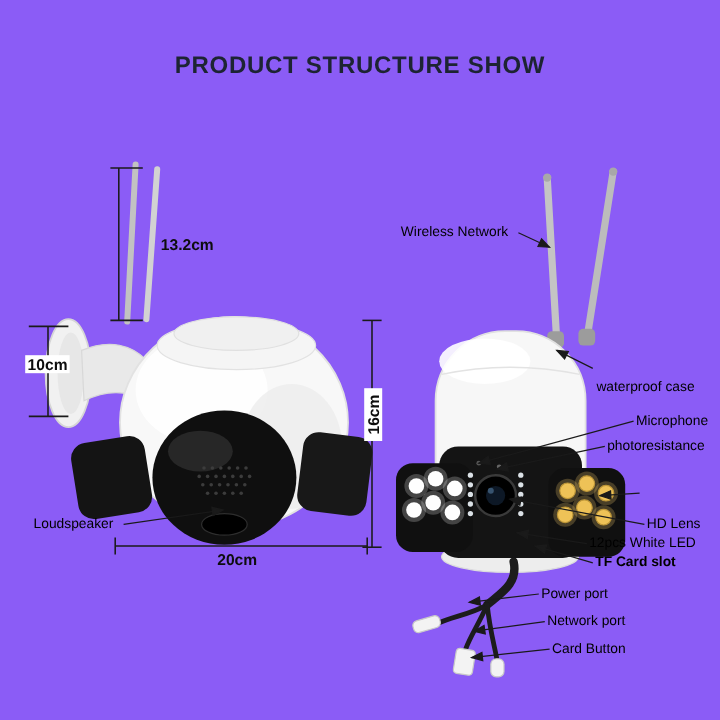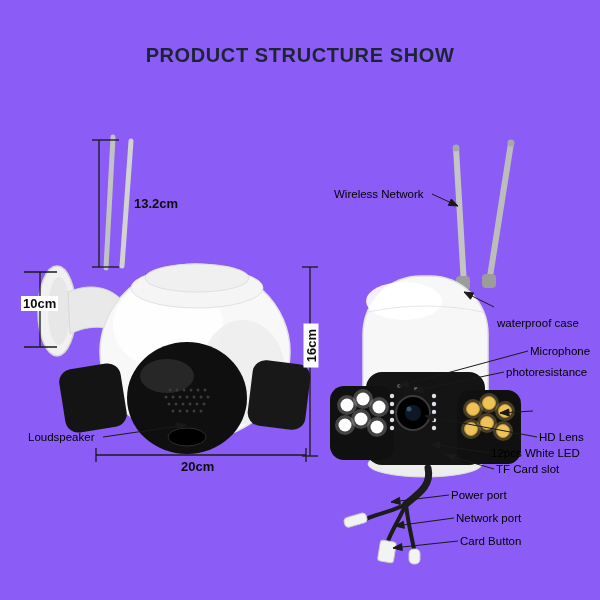--- a/index.html
+++ b/index.html
@@ -204,18 +204,18 @@
   <div class="dim bgw rot" style="left:289px; top:338px; width:44px;">16cm</div>
   <div class="dim" style="left:181px; top:459px; width:50px; text-align:left;">20cm</div>
   <div class="lbl" style="left:28px; top:430px;">Loudspeaker</div>
 
   <div class="lbl" style="left:334px; top:187px;">Wireless Network</div>
   <div class="lbl" style="left:497px; top:300px;margin-top:16px;">waterproof case</div>
   <div class="lbl" style="left:530px; top:344px;">Microphone</div>
   <div class="lbl" style="left:506px; top:365px;">photoresistance</div>
   <div class="lbl" style="left:539px; top:430px;">HD Lens</div>
   <div class="lbl" style="left:491px; top:446px;">12pcs White LED</div>
-  <div class="lbl" style="left:496px; top:462px;">TF Card slot</div>
+  <div class="lbl" style="left:496px; top:462px;font-weight:bold;">TF Card slot</div>
   <div class="lbl" style="left:451px; top:488px;">Power port</div>
   <div class="lbl" style="left:456px; top:511px;">Network port</div>
   <div class="lbl" style="left:460px; top:534px;">Card Button</div>
 
 </div>
 
 </body></html>

